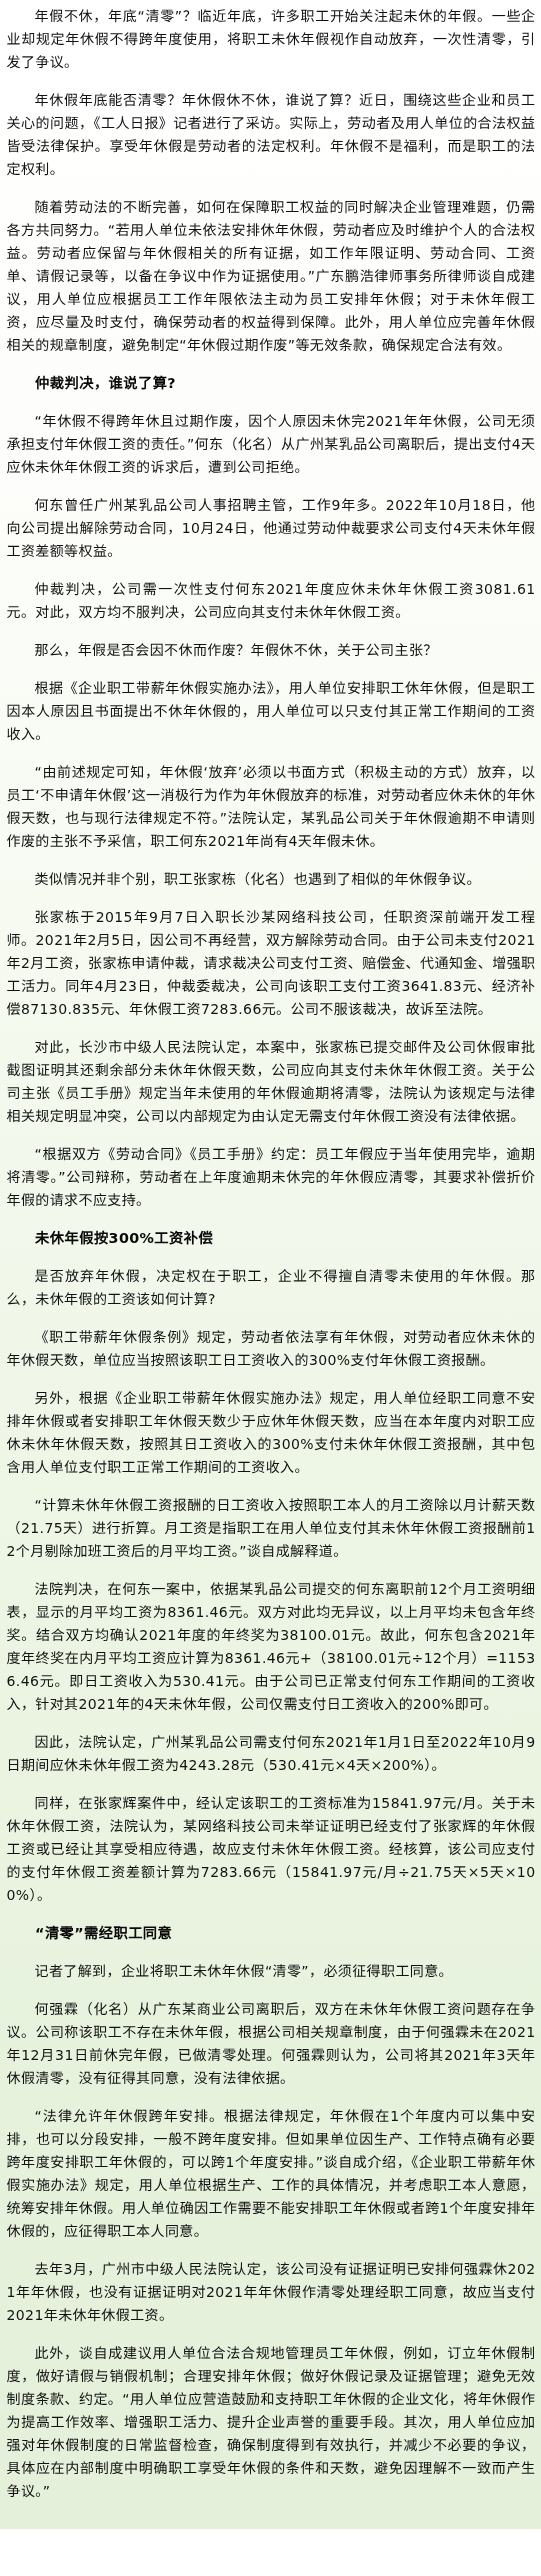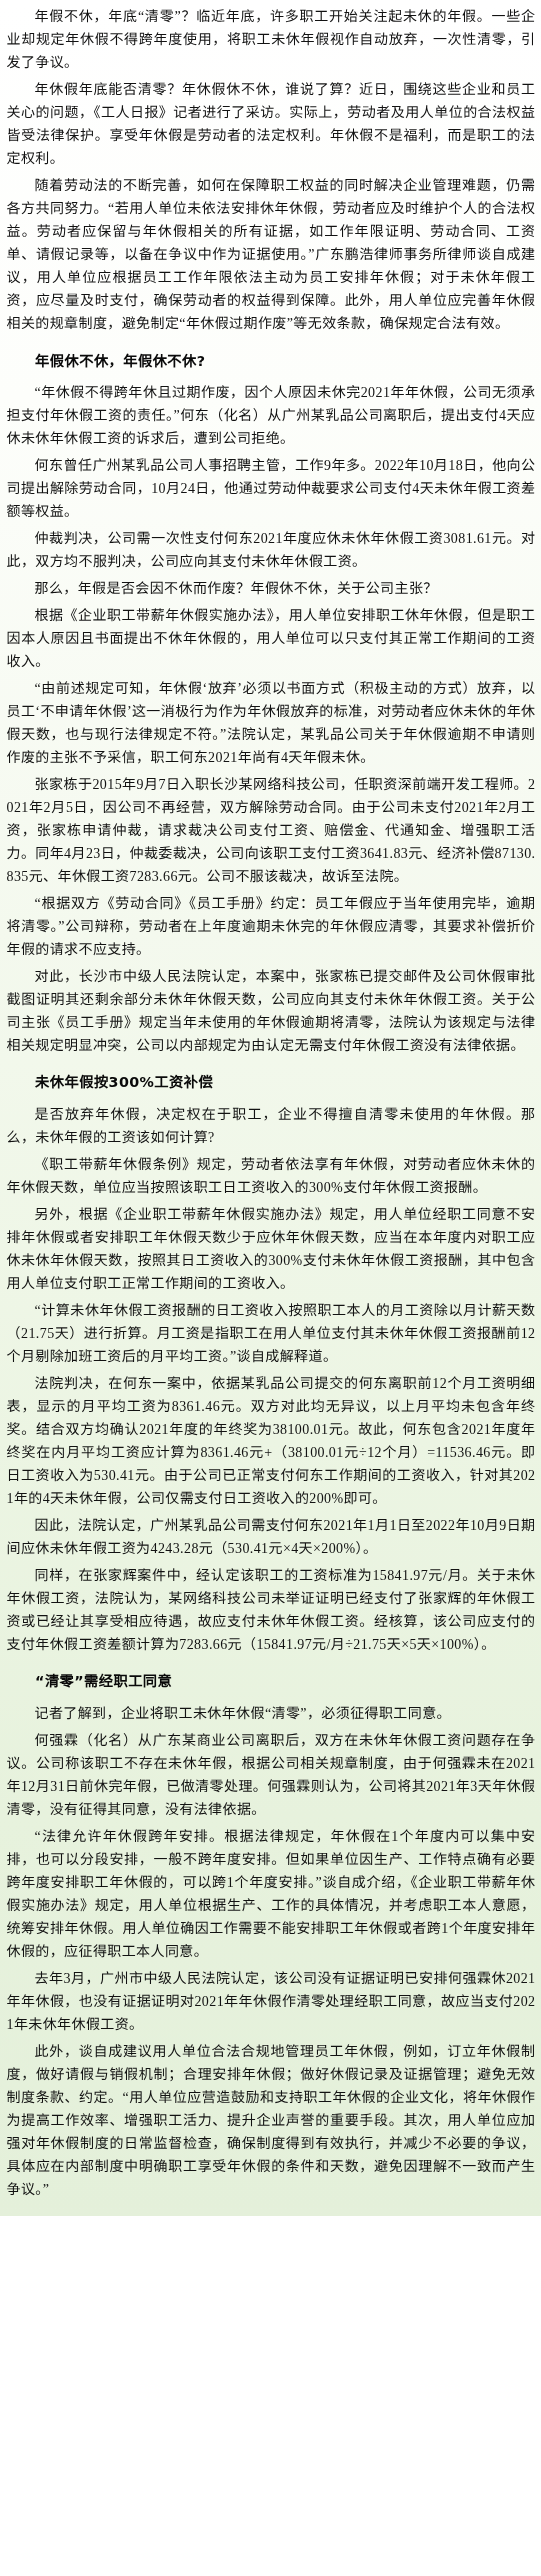--- a/index.html
+++ b/index.html
@@ -28,24 +28,23 @@
       #ecf5e3 65%,
       #e7f2dd 82%,
       #e4f0da 100%);
     color: #121212;
   }
   .para {
     font-size: 14px;
     line-height: 23px;
     text-align: justify;
     text-indent: 2em;
-    margin: 4px 0;
+    margin: 15px 0;
     letter-spacing: 0.4px;
     word-break: break-all;
-    font-family: Liberation Serif, serif;
   }
   .para:first-child {
     margin-top: 0;
   }
   .sec-heading {
     font-size: 14.3px;
     line-height: 23px;
     font-weight: 700;
     text-indent: 2em;
     margin: 14.7px 0 8.2px 0;
@@ -54,30 +53,31 @@
   }
 </style>
 </head>
 <body>
 
 <div class="page">
   <article class="article-body" style="background: linear-gradient(rgb(255, 255, 255) 0%, rgb(253, 254, 251) 18%, rgb(244, 249, 238) 42%, rgb(236, 245, 227) 65%, rgb(231, 242, 221) 82%, rgb(228, 240, 218) 100%); color: rgb(18, 18, 18);">
       <p class="para">年假不休，年底“清零”？临近年底，许多职工开始关注起未休的年假。一些企业却规定年休假不得跨年度使用，将职工未休年假视作自动放弃，一次性清零，引发了争议。</p>
       <p class="para">年休假年底能否清零？年休假休不休，谁说了算？近日，围绕这些企业和员工关心的问题，《工人日报》记者进行了采访。实际上，劳动者及用人单位的合法权益皆受法律保护。享受年休假是劳动者的法定权利。年休假不是福利，而是职工的法定权利。</p>
       <p class="para">随着劳动法的不断完善，如何在保障职工权益的同时解决企业管理难题，仍需各方共同努力。“若用人单位未依法安排休年休假，劳动者应及时维护个人的合法权益。劳动者应保留与年休假相关的所有证据，如工作年限证明、劳动合同、工资单、请假记录等，以备在争议中作为证据使用。”广东鹏浩律师事务所律师谈自成建议，用人单位应根据员工工作年限依法主动为员工安排年休假；对于未休年假工资，应尽量及时支付，确保劳动者的权益得到保障。此外，用人单位应完善年休假相关的规章制度，避免制定“年休假过期作废”等无效条款，确保规定合法有效。</p>
-      <h2 class="sec-heading">年假休不休，年假休不休?</h2>
+      <h2 class="sec-heading">仲裁判决，谁说了算?</h2>
       <p class="para">“年休假不得跨年休且过期作废，因个人原因未休完2021年年休假，公司无须承担支付年休假工资的责任。”何东（化名）从广州某乳品公司离职后，提出支付4天应休未休年休假工资的诉求后，遭到公司拒绝。</p>
       <p class="para">何东曾任广州某乳品公司人事招聘主管，工作9年多。2022年10月18日，他向公司提出解除劳动合同，10月24日，他通过劳动仲裁要求公司支付4天未休年假工资差额等权益。</p>
       <p class="para">仲裁判决，公司需一次性支付何东2021年度应休未休年休假工资3081.61元。对此，双方均不服判决，公司应向其支付未休年休假工资。</p>
       <p class="para">那么，年假是否会因不休而作废？年假休不休，关于公司主张？</p>
       <p class="para">根据《企业职工带薪年休假实施办法》，用人单位安排职工休年休假，但是职工因本人原因且书面提出不休年休假的，用人单位可以只支付其正常工作期间的工资收入。</p>
       <p class="para">“由前述规定可知，年休假‘放弃’必须以书面方式（积极主动的方式）放弃，以员工‘不申请年休假’这一消极行为作为年休假放弃的标准，对劳动者应休未休的年休假天数，也与现行法律规定不符。”法院认定，某乳品公司关于年休假逾期不申请则作废的主张不予采信，职工何东2021年尚有4天年假未休。</p>
+      <p class="para">类似情况并非个别，职工张家栋（化名）也遇到了相似的年休假争议。</p>
       <p class="para">张家栋于2015年9月7日入职长沙某网络科技公司，任职资深前端开发工程师。2021年2月5日，因公司不再经营，双方解除劳动合同。由于公司未支付2021年2月工资，张家栋申请仲裁，请求裁决公司支付工资、赔偿金、代通知金、增强职工活力。同年4月23日，仲裁委裁决，公司向该职工支付工资3641.83元、经济补偿87130.835元、年休假工资7283.66元。公司不服该裁决，故诉至法院。</p>
+      <p class="para">对此，长沙市中级人民法院认定，本案中，张家栋已提交邮件及公司休假审批截图证明其还剩余部分未休年休假天数，公司应向其支付未休年休假工资。关于公司主张《员工手册》规定当年未使用的年休假逾期将清零，法院认为该规定与法律相关规定明显冲突，公司以内部规定为由认定无需支付年休假工资没有法律依据。</p>
       <p class="para">“根据双方《劳动合同》《员工手册》约定：员工年假应于当年使用完毕，逾期将清零。”公司辩称，劳动者在上年度逾期未休完的年休假应清零，其要求补偿折价年假的请求不应支持。</p>
-      <p class="para">对此，长沙市中级人民法院认定，本案中，张家栋已提交邮件及公司休假审批截图证明其还剩余部分未休年休假天数，公司应向其支付未休年休假工资。关于公司主张《员工手册》规定当年未使用的年休假逾期将清零，法院认为该规定与法律相关规定明显冲突，公司以内部规定为由认定无需支付年休假工资没有法律依据。</p>
       <h2 class="sec-heading">未休年假按300%工资补偿</h2>
       <p class="para">是否放弃年休假，决定权在于职工，企业不得擅自清零未使用的年休假。那么，未休年假的工资该如何计算?</p>
       <p class="para">《职工带薪年休假条例》规定，劳动者依法享有年休假，对劳动者应休未休的年休假天数，单位应当按照该职工日工资收入的300%支付年休假工资报酬。</p>
       <p class="para">另外，根据《企业职工带薪年休假实施办法》规定，用人单位经职工同意不安排年休假或者安排职工年休假天数少于应休年休假天数，应当在本年度内对职工应休未休年休假天数，按照其日工资收入的300%支付未休年休假工资报酬，其中包含用人单位支付职工正常工作期间的工资收入。</p>
       <p class="para">“计算未休年休假工资报酬的日工资收入按照职工本人的月工资除以月计薪天数（21.75天）进行折算。月工资是指职工在用人单位支付其未休年休假工资报酬前12个月剔除加班工资后的月平均工资。”谈自成解释道。</p>
       <p class="para">法院判决，在何东一案中，依据某乳品公司提交的何东离职前12个月工资明细表，显示的月平均工资为8361.46元。双方对此均无异议，以上月平均未包含年终奖。结合双方均确认2021年度的年终奖为38100.01元。故此，何东包含2021年度年终奖在内月平均工资应计算为8361.46元+（38100.01元÷12个月）=11536.46元。即日工资收入为530.41元。由于公司已正常支付何东工作期间的工资收入，针对其2021年的4天未休年假，公司仅需支付日工资收入的200%即可。</p>
       <p class="para">因此，法院认定，广州某乳品公司需支付何东2021年1月1日至2022年10月9日期间应休未休年假工资为4243.28元（530.41元×4天×200%）。</p>
       <p class="para">同样，在张家辉案件中，经认定该职工的工资标准为15841.97元/月。关于未休年休假工资，法院认为，某网络科技公司未举证证明已经支付了张家辉的年休假工资或已经让其享受相应待遇，故应支付未休年休假工资。经核算，该公司应支付的支付年休假工资差额计算为7283.66元（15841.97元/月÷21.75天×5天×100%）。</p>
       <h2 class="sec-heading">“清零”需经职工同意</h2>
       <p class="para">记者了解到，企业将职工未休年休假“清零”，必须征得职工同意。</p>

